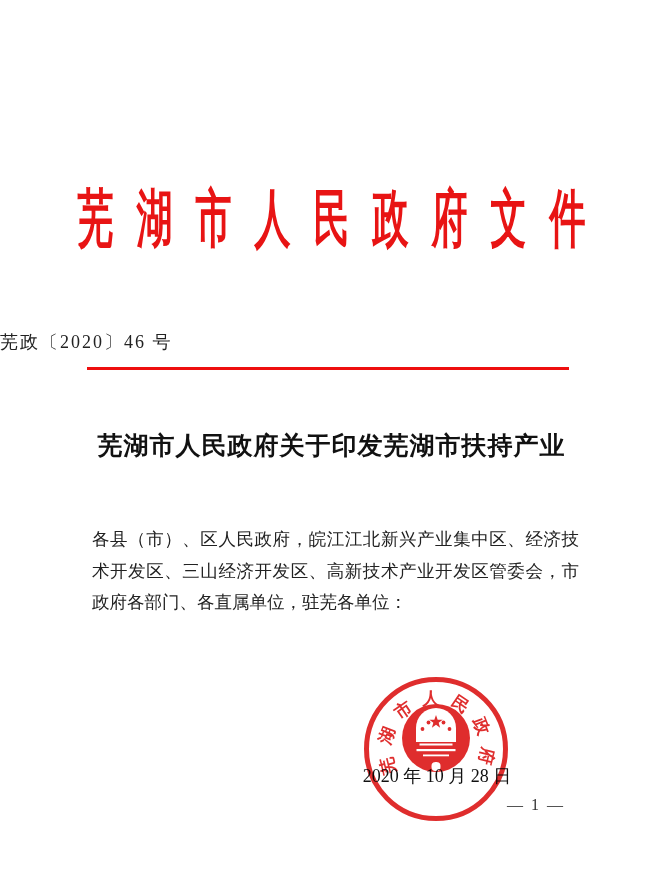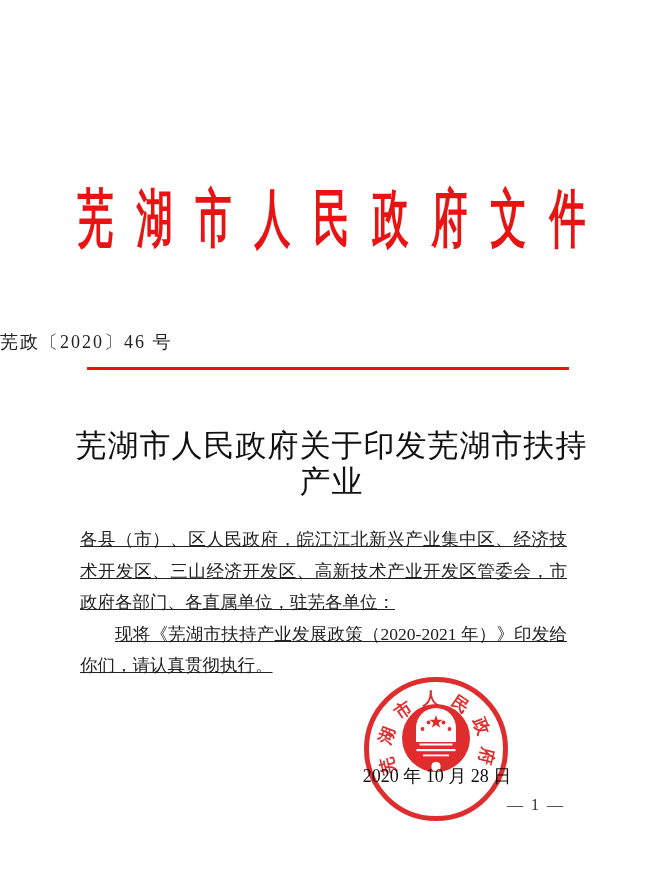--- a/index.html
+++ b/index.html
@@ -46,37 +46,36 @@
     width: 482px;
     height: 3px;
     background: #ee0f0f;
   }
   .title {
     position: absolute;
     top: 428px;
     left: 60px;
     width: 543px;
     text-align: center;
-    font-size: 31px;
-    font-weight: normal;
+    font-size: 25px;
+    font-weight: bold;
     line-height: 36px;
     letter-spacing: 1px;
     color: #111;
   }
   .body-text {
     position: absolute;
     top: 524px;
-    left: 80px;
+    left: 92px;
     width: 487px;
     font-size: 17.5px;
     line-height: 31.5px;
     text-align: justify;
     text-justify: inter-character;
     color: #222;
-    text-decoration: underline;
   }
   .body-text p.indent { text-indent: 2em; }
   .date {
     position: absolute;
     top: 764px;
     left: 348px;
     width: 178px;
     text-align: center;
     white-space: nowrap;
     font-size: 18px;
@@ -119,21 +118,20 @@
   <div class="doc-number">芜政〔2020〕46 号</div>
 
   <div class="red-line"></div>
 
   <div class="title">
     <div>芜湖市人民政府关于印发芜湖市扶持产业</div>
   </div>
 
   <div class="body-text">
     <p>各县（市）、区人民政府，皖江江北新兴产业集中区、经济技术开发区、三山经济开发区、高新技术产业开发区管委会，市政府各部门、各直属单位，驻芜各单位：</p>
-    <p class="indent">现将《芜湖市扶持产业发展政策（2020-2021 年）》印发给你们，请认真贯彻执行。</p>
   </div>
 
   <div class="date">2020 年 10 月 28 日</div>
 
   <svg class="seal" viewBox="0 0 146 146" xmlns="http://www.w3.org/2000/svg">
     <g transform="translate(73,73)">
 
       <circle r="69.5" fill="none" stroke="#dd2020" stroke-width="5"></circle>
 
       <path id="sealArc" d="M -39 22.5 A 45 45 0 1 1 39 22.5" fill="none"></path>

